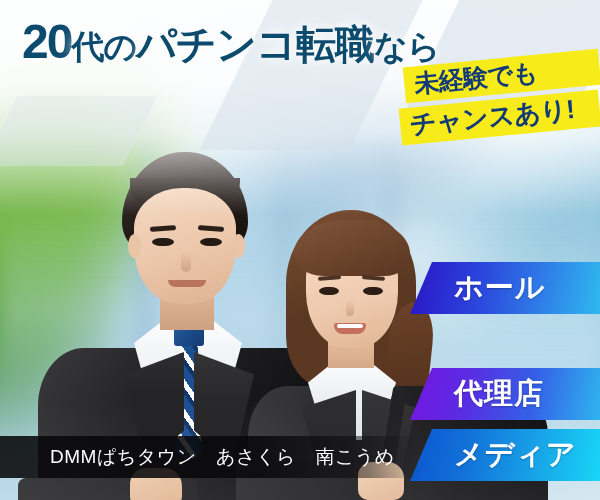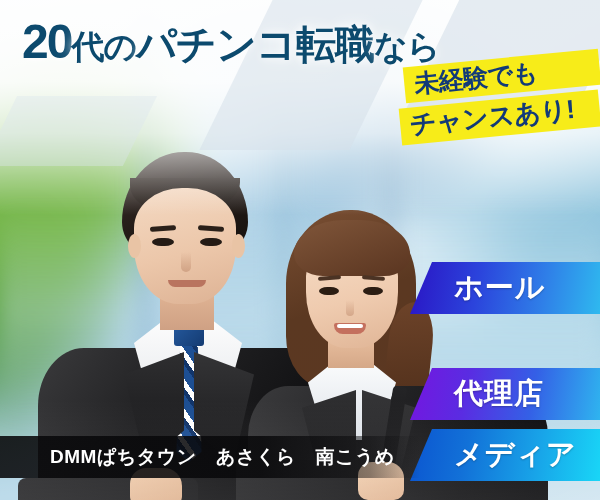--- a/index.html
+++ b/index.html
@@ -240,21 +240,21 @@
   .cat.c4{ top:368px; background:linear-gradient(100deg,#7416e0 0%,#5a2ce2 30%,#3460e6 64%,#2fb4ef 100%); }
   .cat.c5{ top:429px; background:linear-gradient(100deg,#0b55d0 0%,#1271d8 30%,#18a3e8 66%,#19d6f7 100%); }
 
   
   .credit{
     position:absolute; left:0; bottom:22px; width:420px; height:42px;
     background:linear-gradient(90deg,rgba(8,8,10,0.88) 0%,rgba(8,8,10,0.86) 62%,rgba(8,8,10,0.45) 88%,rgba(8,8,10,0) 100%);
     display:flex; align-items:center;
   }
   .credit .txt{
-    color:#ffffff; font-size:19px; font-weight:700;
+    color:#ffffff; font-size:19px; font-weight:400;
     margin-left:50px; white-space:pre; letter-spacing:0.5px;
   }
 </style>
 </head>
 <body>
 
 <div id="banner">
 
   <div class="photo">
     <div class="bg-city"></div>

